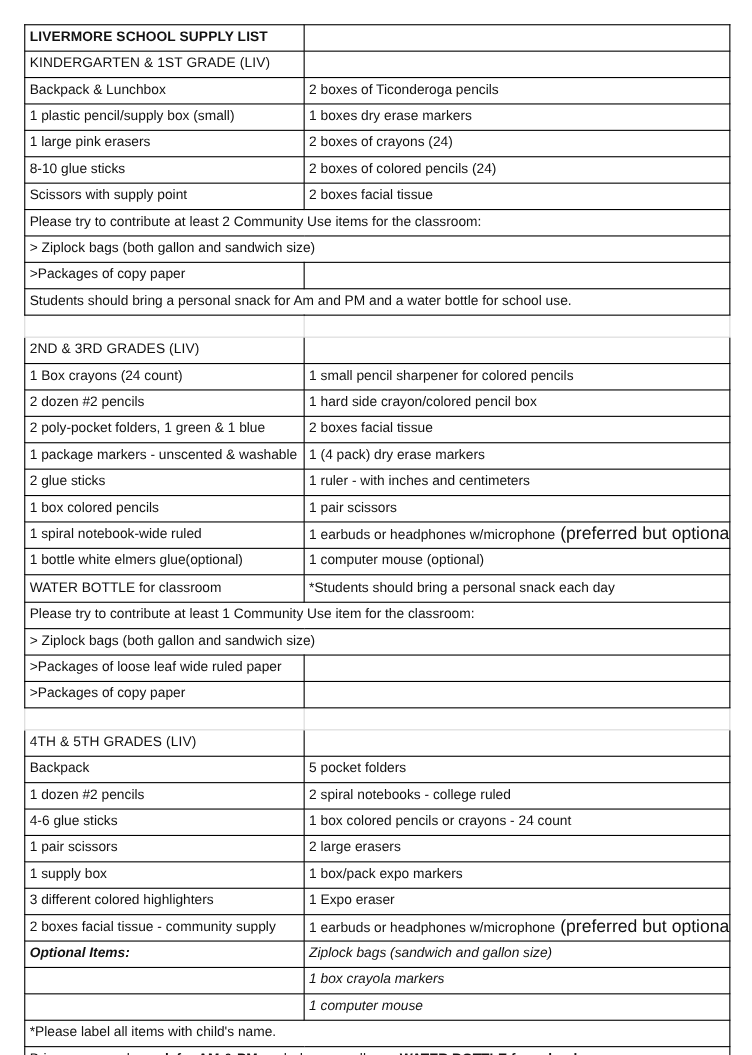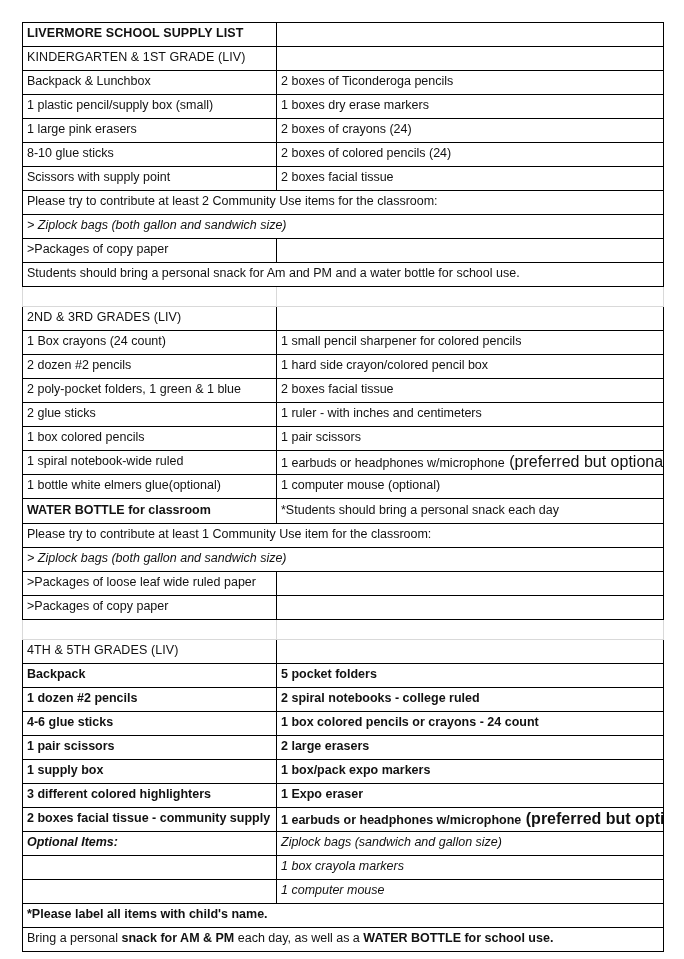--- a/index.html
+++ b/index.html
@@ -35,25 +35,25 @@
     background:#ffffff;
   }
 
   
   td.green{background:#93c47d;font-weight:bold;letter-spacing:.1px;}
   td.yellow{background:#ffd966;font-weight:normal;letter-spacing:.1px;}
 
   
   td.faint{border-color:#d9d9d9;margin-left:15px;}
 
-  td.bold{font-weight:bold;}
+  td.bold{font-weight:normal;}
   td.ital{font-style:italic;}
   td.bolditalic{font-weight:bold;font-style:italic;}
   td.right{text-align:left;}
-  td.indent1{padding-left:26px;font-style:italic;}
+  td.indent1{padding-left:26px;}
   td.indent2{padding-left:24px;}
 
   .sm{font-size:16px;}
   .b{font-weight:bold;}
 
   
   tr.spacer td{height:16px;border:1px solid #d9d9d9;background:#ffffff;}
 
   tr.tall td{height:21px;}
 </style>
@@ -130,20 +130,24 @@
       </tr>
       <tr>
         <td>2 dozen #2 pencils</td>
         <td>1 hard side crayon/colored pencil box</td>
       </tr>
       <tr>
         <td>2 poly-pocket folders, 1 green &amp; 1 blue</td>
         <td>2 boxes facial tissue</td>
       </tr>
       <tr>
+        <td>1 package markers - unscented &amp; washable</td>
+        <td>1 (4 pack) dry erase markers</td>
+      </tr>
+      <tr>
         <td>2 glue sticks</td>
         <td>1 ruler - with inches and centimeters</td>
       </tr>
       <tr>
         <td>1 box colored pencils</td>
         <td>1 pair scissors</td>
       </tr>
       <tr>
         <td>1 spiral notebook-wide ruled</td>
         <td><span>1 earbuds or headphones w/microphone</span><span class="sm"> (preferred but optional)</span></td>

